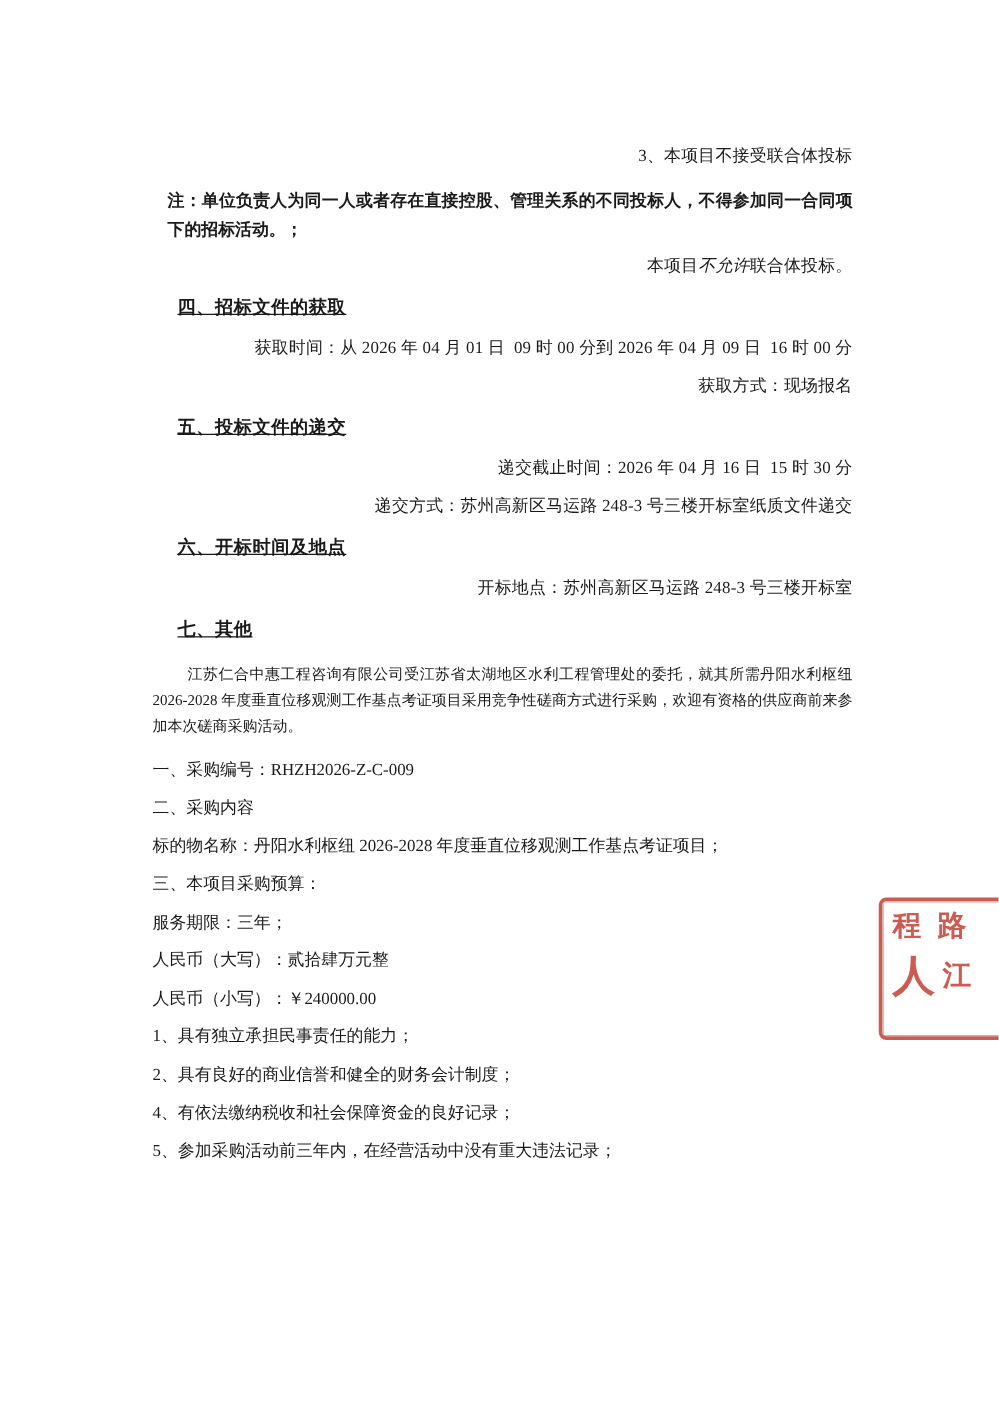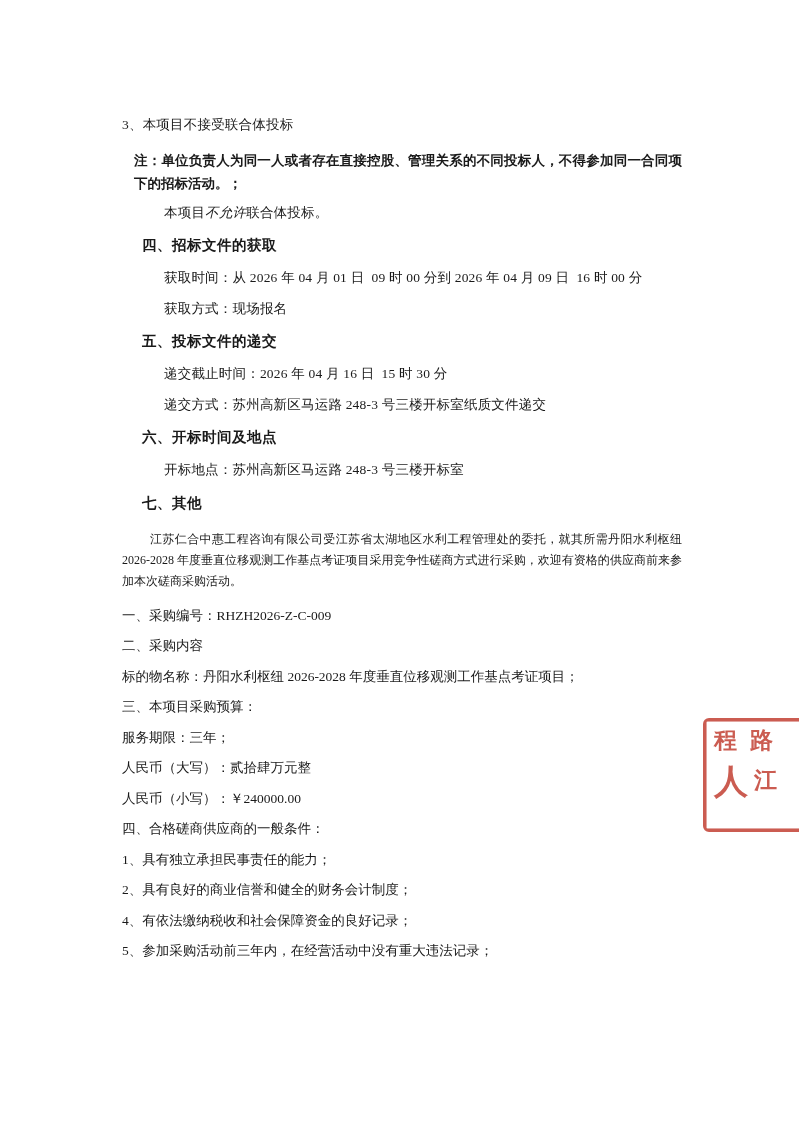--- a/index.html
+++ b/index.html
@@ -24,29 +24,31 @@
     left: 122px;
     top: 118px;
     width: 560px;
   }
   .line {
     font-size: 13.5px;
     line-height: 1.0;
     margin: 0 0 17px 0;
     white-space: pre-wrap;
     letter-spacing: 0.2px;
+    text-align: right;
   }
   .indent1 { text-indent: 0; }
   .indent3 { padding-left: 42px; }
   .heading {
     font-weight: bold;
     font-size: 14.5px;
     padding-left: 20px;
     margin: 0 0 16px 0;
     letter-spacing: 0.5px;
+    text-decoration: underline;
   }
   .para {
     font-size: 12px;
     line-height: 1.78;
     margin: 0 0 8px 0;
     text-indent: 28px;
     text-align: justify;
   }
   .italic { font-style: italic; }
   .tight { margin-bottom: 16px; }
@@ -125,21 +127,20 @@
 
     <p class="para tight">江苏仁合中惠工程咨询有限公司受江苏省太湖地区水利工程管理处的委托，就其所需丹阳水利枢纽 2026-2028 年度垂直位移观测工作基点考证项目采用竞争性磋商方式进行采购，欢迎有资格的供应商前来参加本次磋商采购活动。</p>
 
     <p class="body-line">一、采购编号：RHZH2026-Z-C-009</p>
     <p class="body-line">二、采购内容</p>
     <p class="body-line">标的物名称：丹阳水利枢纽 2026-2028 年度垂直位移观测工作基点考证项目；</p>
     <p class="body-line">三、本项目采购预算：</p>
     <p class="body-line">服务期限：三年；</p>
     <p class="body-line">人民币（大写）：贰拾肆万元整</p>
     <p class="body-line">人民币（小写）：￥240000.00</p>
-    <p class="body-line">四、合格磋商供应商的一般条件：</p>
     <p class="body-line">1、具有独立承担民事责任的能力；</p>
     <p class="body-line">2、具有良好的商业信誉和健全的财务会计制度；</p>
     <p class="body-line">4、有依法缴纳税收和社会保障资金的良好记录；</p>
     <p class="body-line">5、参加采购活动前三年内，在经营活动中没有重大违法记录；</p>
 
   </div>
 
   <div class="seal">
     <div class="seal-inner">
       <span class="seal-char sc1">程</span>

